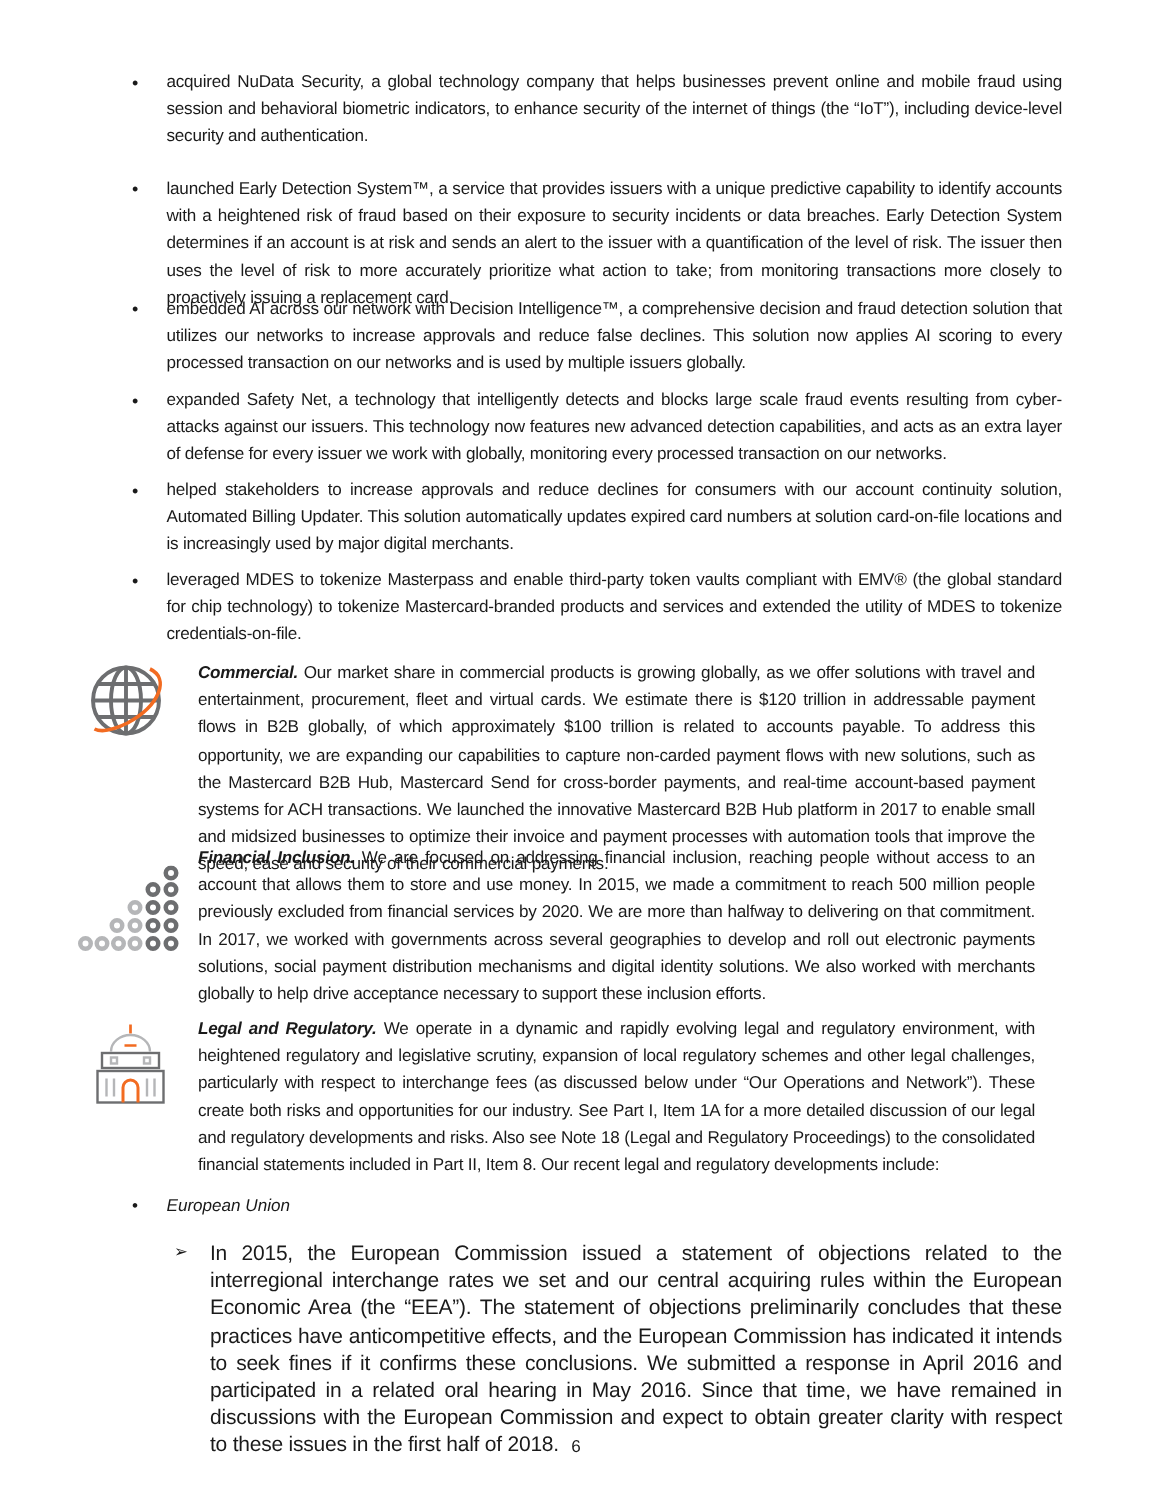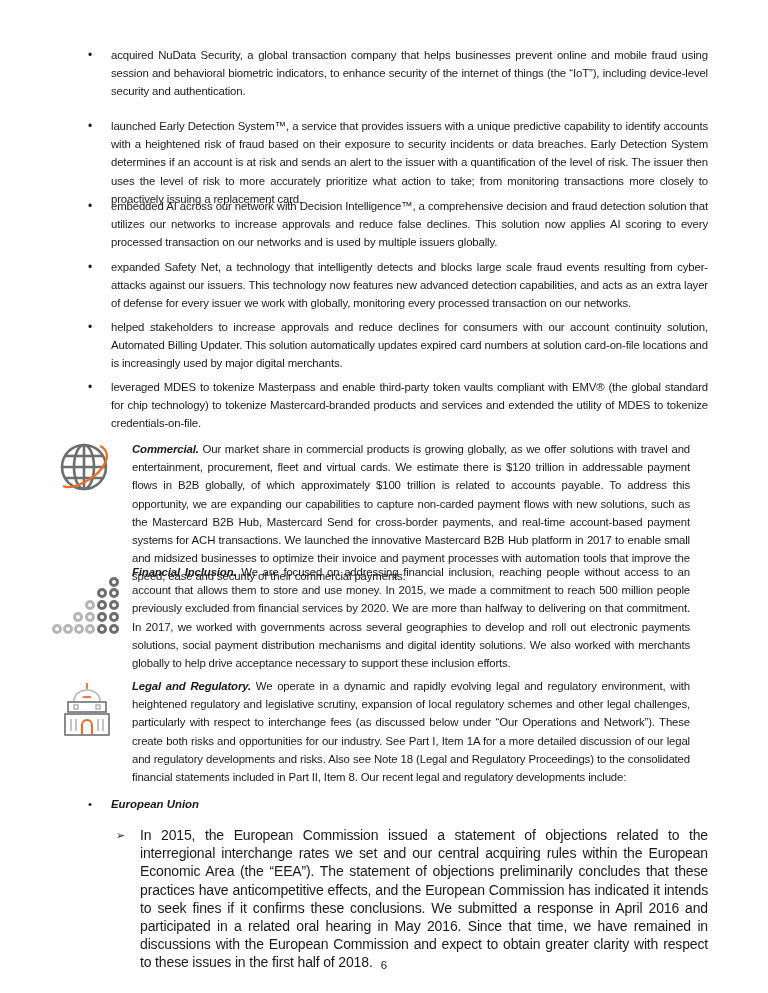--- a/index.html
+++ b/index.html
@@ -16,40 +16,40 @@
     }
     .section { position: absolute; left: 52px; width: 638px; }
     .section .icon { position: absolute; left: 0; top: 0; }
     .section .body {
       margin-left: 80px; font-size: 11.4px; line-height: 18.2px; text-align: justify;
       letter-spacing: -0.15px;
     }
     .section .heading { font-weight: bold; font-style: italic; }
     .eu-heading { position: absolute; left: 88px; top: 795px; font-size: 11.4px; line-height: 18px; }
     .eu-heading .dot { display: inline-block; width: 23px; }
-    .eu-heading .label { font-weight: bold; font-style: italic; }
+    .eu-heading .label { font-weight: normal; font-style: italic; }
     .sub-item { position: absolute; left: 116px; top: 826px; width: 592px; }
     .sub-item .arrow { position: absolute; left: 0; top: 0; font-size: 11px; line-height: 18px; }
     .sub-item .text {
       margin-left: 24px; font-size: 14px; line-height: 18.2px; text-align: justify;
       letter-spacing: -0.15px;
     }
     .page-number {
       position: absolute; left: 0; width: 768px; top: 957px; text-align: center;
       font-size: 11.4px; line-height: 16px;
     }
   </style>
 </head>
 <body>
 
 <div class="page">
 
   <div class="bullet-item" style="top:46px;">
     <span class="bullet-dot">•</span>
-    <div class="bullet-text">acquired NuData Security, a global transaction company that helps businesses prevent online and mobile fraud using session and behavioral biometric indicators, to enhance security of the internet of things (the “IoT”), including device-level security and authentication.</div>
+    <div class="bullet-text">acquired NuData Security, a global technology company that helps businesses prevent online and mobile fraud using session and behavioral biometric indicators, to enhance security of the internet of things (the “IoT”), including device-level security and authentication.</div>
   </div>
 
   <div class="bullet-item" style="top:117px;">
     <span class="bullet-dot">•</span>
     <div class="bullet-text">launched Early Detection System™, a service that provides issuers with a unique predictive capability to identify accounts with a heightened risk of fraud based on their exposure to security incidents or data breaches.  Early Detection System determines if an account is at risk and sends an alert to the issuer with a quantification of the level of risk.  The issuer then uses the level of risk to more accurately prioritize what action to take; from monitoring transactions more closely to proactively issuing a replacement card.</div>
   </div>
 
   <div class="bullet-item" style="top:197px;">
     <span class="bullet-dot">•</span>
     <div class="bullet-text">embedded AI across our network with Decision Intelligence™, a comprehensive decision and fraud detection solution that utilizes our networks to increase approvals and reduce false declines.  This solution now applies AI scoring to every processed transaction on our networks and is used by multiple issuers globally.</div>

